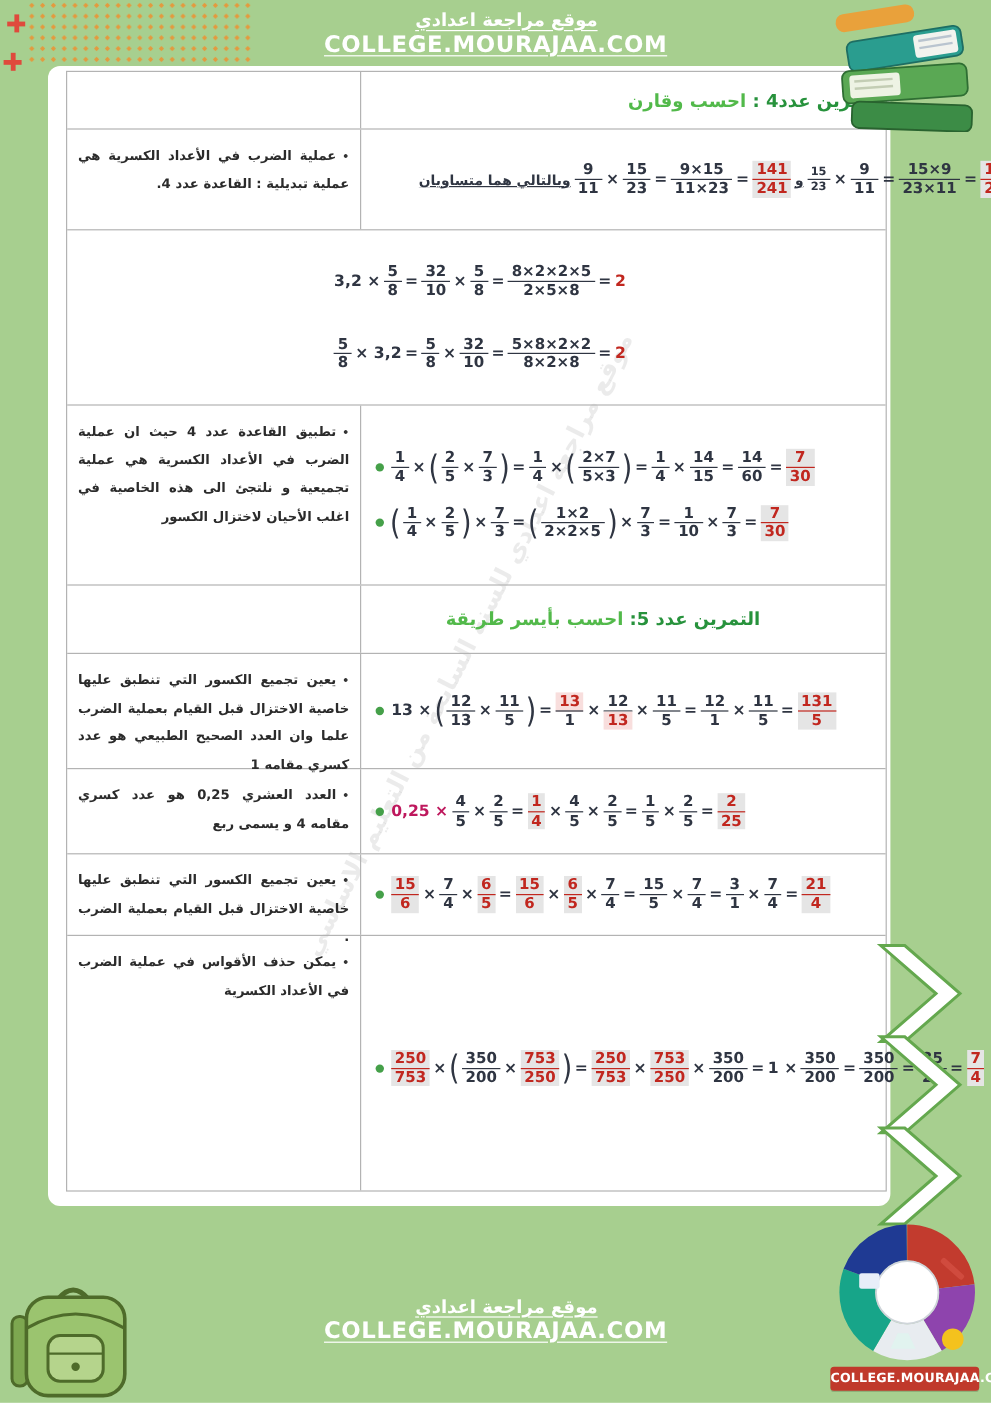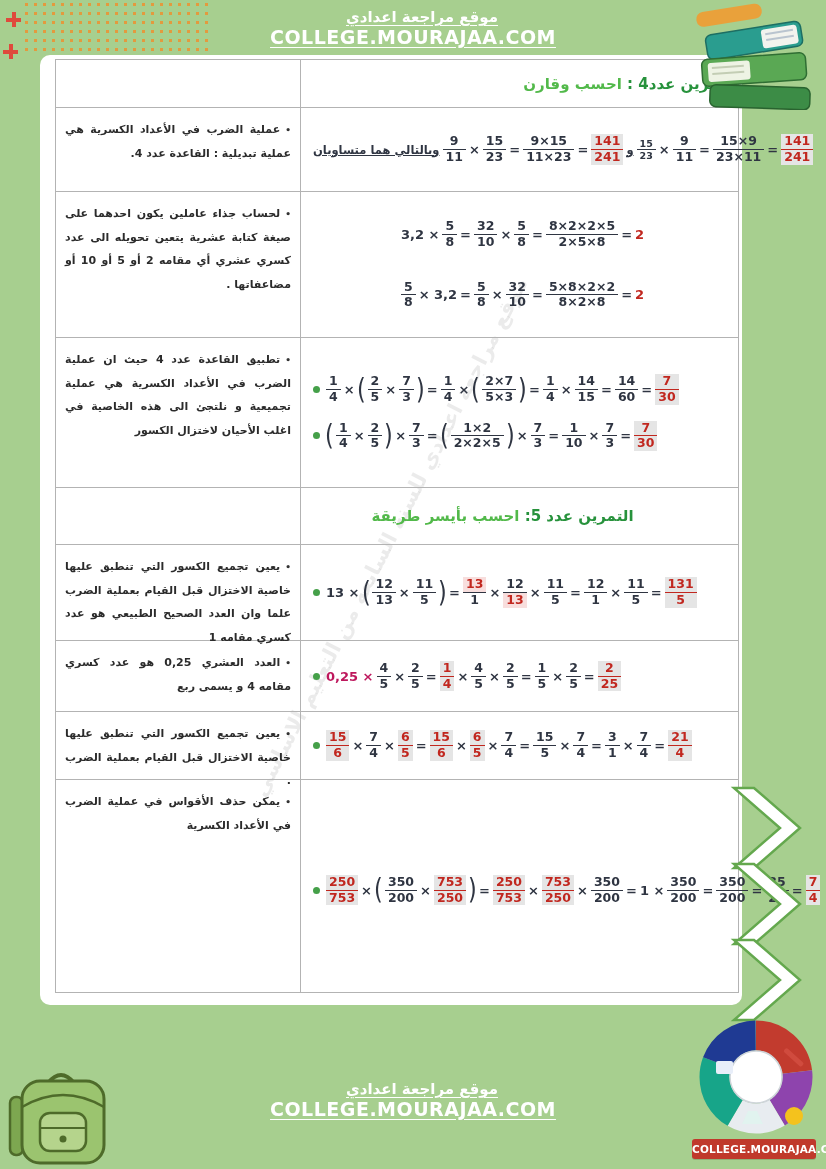--- a/index.html
+++ b/index.html
@@ -93,21 +93,21 @@
 
   <div class="sheet">
     <div class="watermark">موقع مراجعة اعدادي للسنة السابعة من التعليم الاساسي</div>
     <div class="wtable">
         <div class="trow" style="height: 48px;">
           <div class="cl"></div>
           <div class="cr tcell tright">
             <div class="twrap"><span class="tpre">التمرين عدد4 :</span> <span class="tlab">احسب وقارن</span></div>
           </div>
         </div>
-        <div class="trow" style="height: 84px;">
+        <div class="trow" style="height: 84px; gap: 36px;">
           <div class="cl">
             <div class="note"><span class="nb">•</span><span class="ntext">عملية الضرب في الأعداد الكسرية هي عملية تبديلية : القاعدة عدد 4.</span></div>
           </div>
           <div class="cr">
             <div class="mline">
               <span class="artxt" dir="rtl">وبالتالي هما متساويان</span>
               <span class="fr">
                 <span class="n">9</span>
                 <span class="d">11</span>
               </span>
@@ -143,23 +143,20 @@
               </span>
               <span class="op">=</span>
               <span class="fr c-red">
                 <span class="n">141</span>
                 <span class="d">241</span>
               </span>
             </div>
           </div>
         </div>
         <div class="trow" style="height: 146px;">
-          <div class="cl">
-            <div class="note"><span class="nb">•</span><span class="ntext">لحساب جذاء عاملين يكون احدهما على صيغة كتابة عشرية يتعين تحويله الى عدد كسري عشري أي مقامه 2 أو 5 أو 10 أو مضاعفاتها .</span></div>
-          </div>
           <div class="cr" style="gap: 30px;">
             <div class="mline c">
               <span class="op">3,2 ×</span>
               <span class="fr">
                 <span class="n">5</span>
                 <span class="d">8</span>
               </span>
               <span class="op">=</span>
               <span class="fr">
                 <span class="n">32</span>

